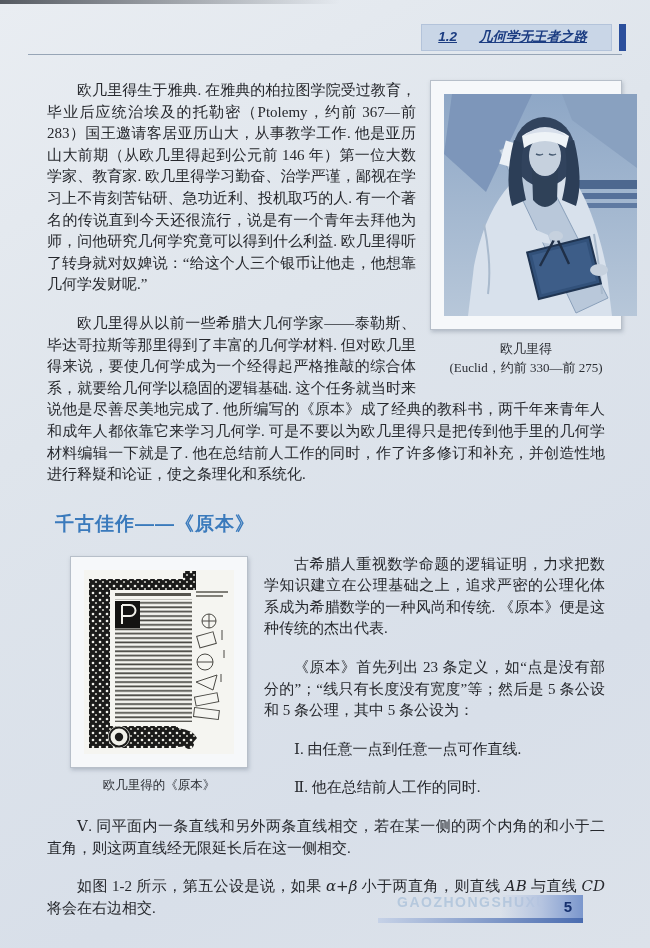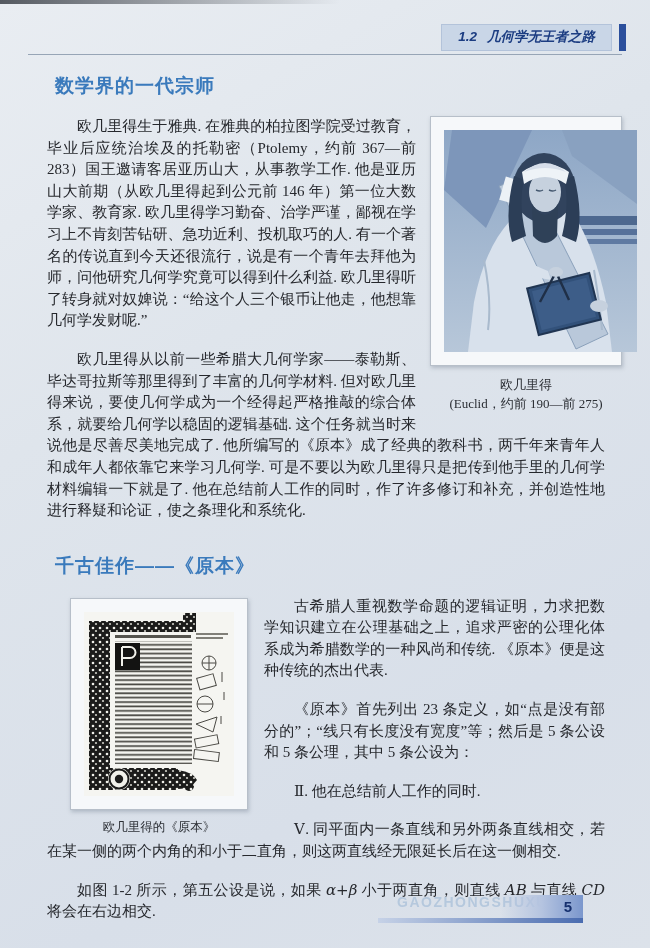--- a/index.html
+++ b/index.html
@@ -17,25 +17,25 @@
     background:linear-gradient(90deg,rgba(35,40,48,0.75),rgba(35,40,48,0));
   }
   
   .header-row{
     display:flex;justify-content:flex-end;align-items:center;
     padding:24px 24px 0 0;
   }
   .chapter-tab{
     background:#c9d6e7;
     border:1px solid #b3c3da;
-    padding:3px 16px 4px 16px;
+    padding:3px 24px 4px 16px;
     font-family:"Liberation Sans","DejaVu Sans",sans-serif;
     font-style:italic;font-weight:bold;font-size:13.5px;
     color:#1c3d82;
-    display:flex;gap:10px;align-items:baseline;
+    display:flex;gap:22px;align-items:baseline;text-decoration:underline;
   }
   .chapter-accent{
     width:7px;height:27px;background:#2b4f9c;margin-left:7px;
   }
   .header-rule{
     border:none;border-top:1.5px solid #97a5b6;
     margin:3px 28px 0 28px;
   }
   
   .main{padding:8px 28px 0 30px;}
@@ -104,21 +104,20 @@
     <div class="chapter-tab">
       <span>1.2</span>
       <span>几何学无王者之路</span>
     </div>
     <div class="chapter-accent"></div>
   </div>
   <hr class="header-rule">
 
   <div class="main">
 
-    <h2 class="section-heading">数学界的一代宗师</h2>
 
     <div class="body-text clearfix">
       <figure class="fig-right" style="margin-top:0;">
         <div class="photo-frame">
           <svg width="193" height="222" viewBox="0 0 193 222">
             <defs>
               <linearGradient id="pbg" x1="0" y1="0" x2="0" y2="1">
                 <stop offset="0" stop-color="#8ea7c6"></stop>
                   <stop offset="1" stop-color="#b7c7d9"></stop>
               </linearGradient>
@@ -146,29 +145,29 @@
               <rect x="88" y="150" width="64" height="48" fill="#32517a" stroke="#203552" stroke-width="2"></rect>
               <rect x="92" y="154" width="56" height="40" fill="#3d5d88"></rect>
             </g>
             <path d="M112 142 L96 172 M112 142 L125 170" stroke="#1f2f47" stroke-width="2.4" fill="none"></path>
             <ellipse cx="112" cy="142" rx="7" ry="5" fill="#c6d1de"></ellipse>
             <ellipse cx="155" cy="176" rx="9" ry="6" fill="#c6d1de"></ellipse>
           </svg>
         </div>
         <figcaption class="fig-caption">
           <div>欧几里得</div>
-          <div>(Euclid，约前 190—前 275)</div>
+          <div>(Euclid，约前 330—前 275)</div>
         </figcaption>
       </figure>
 
       <p>欧几里得生于雅典. 在雅典的柏拉图学院受过教育，毕业后应统治埃及的托勒密（Ptolemy，约前 367—前 283）国王邀请客居亚历山大，从事教学工作. 他是亚历山大前期（从欧几里得起到公元前 146 年）第一位大数学家、教育家. 欧几里得学习勤奋、治学严谨，鄙视在学习上不肯刻苦钻研、急功近利、投机取巧的人. 有一个著名的传说直到今天还很流行，说是有一个青年去拜他为师，问他研究几何学究竟可以得到什么利益. 欧几里得听了转身就对奴婢说：“给这个人三个银币让他走，他想靠几何学发财呢.”</p>
       <p>欧几里得从以前一些希腊大几何学家——泰勒斯、毕达哥拉斯等那里得到了丰富的几何学材料. 但对欧几里得来说，要使几何学成为一个经得起严格推敲的综合体系，就要给几何学以稳固的逻辑基础. 这个任务就当时来说他是尽善尽美地完成了. 他所编写的《原本》成了经典的教科书，两千年来青年人和成年人都依靠它来学习几何学. 可是不要以为欧几里得只是把传到他手里的几何学材料编辑一下就是了. 他在总结前人工作的同时，作了许多修订和补充，并创造性地进行释疑和论证，使之条理化和系统化.</p>
     </div>
 
-    <h2 class="section-heading" style="margin-top:14px;">千古佳作——《原本》</h2>
+    <h2 class="section-heading" style="margin-top:8px;">千古佳作——《原本》</h2>
 
     <div class="body-text clearfix">
       <figure class="fig-left" style="margin-top:2px;">
         <div class="photo-frame">
           <svg width="150" height="184" viewBox="0 0 150 184">
             <defs>
               <pattern id="orn" width="7" height="7" patternUnits="userSpaceOnUse">
                 <rect width="7" height="7" fill="#1b1b1a"></rect>
                 <circle cx="2" cy="2" r="1.3" fill="#efefe9"></circle>
                 <circle cx="5" cy="5" r="1.1" fill="#cfcfc7"></circle>
@@ -204,20 +203,21 @@
             <circle cx="35" cy="167" r="11" fill="#f1f1ea"></circle>
             <circle cx="35" cy="167" r="9.5" fill="none" stroke="#1b1b1a" stroke-width="2"></circle>
             <circle cx="35" cy="167" r="4.2" fill="#1b1b1a"></circle>
           </svg>
         </div>
         <figcaption class="fig-caption small">欧几里得的《原本》</figcaption>
       </figure>
 
       <p>古希腊人重视数学命题的逻辑证明，力求把数学知识建立在公理基础之上，追求严密的公理化体系成为希腊数学的一种风尚和传统. 《原本》便是这种传统的杰出代表.</p>
       <p>《原本》首先列出 23 条定义，如“点是没有部分的”；“线只有长度没有宽度”等；然后是 5 条公设和 5 条公理，其中 5 条公设为：</p>
+      <p class="postulate">Ⅰ. 由任意一点到任意一点可作直线.</p>
       <p class="postulate">Ⅱ. 他在总结前人工作的同时.</p>
       <p class="postulate">Ⅴ. 同平面内一条直线和另外两条直线相交，若在某一侧的两个内角的和小于二直角，则这两直线经无限延长后在这一侧相交.</p>
       <p>
         <span>如图 1-2 所示，第五公设是说，如果 </span><span class="mi">α+β</span><span> 小于两直角，则直线 </span><span class="mi">AB</span><span> 与直线 </span><span class="mi">CD</span><span> 将会在右边相交.</span>
       </p>
     </div>
   </div>
 
   <span class="watermark">GAOZHONGSHUXUE</span>
   <div class="pagebox">

